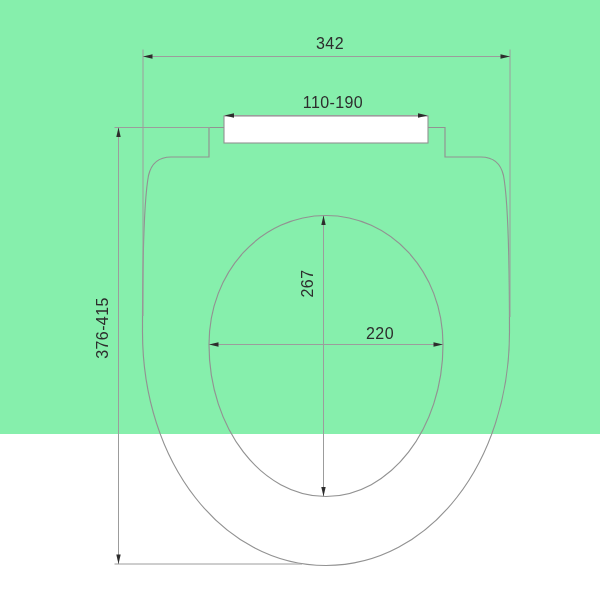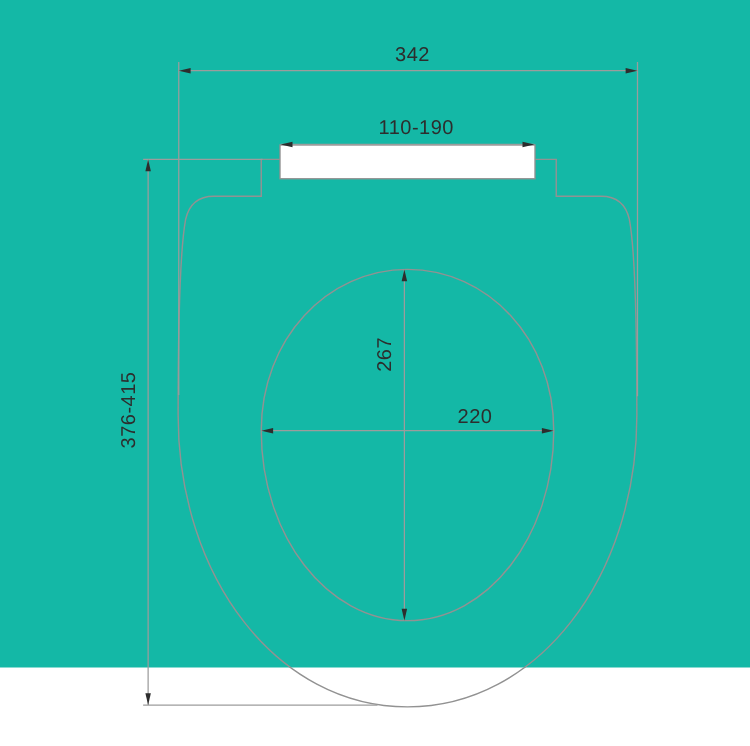--- a/index.html
+++ b/index.html
@@ -1,17 +1,17 @@
 <!DOCTYPE html>
 <html><head>
 <meta charset="utf-8">
 <style>
   html,body{margin:0;padding:0;background:#fff;}
   body{width:600px;height:597px;overflow:hidden;}
-  .canvas{width:600px;height:534px;background:#14b8a6;text-align:center;}
+  .canvas{width:600px;height:434px;background:#86efac;text-align:center;}
   svg{display:block;}
   .ln{stroke:#9c9c9c;stroke-width:1;fill:none;}
   .outline{stroke:#929292;stroke-width:1.15;fill:none;}
   .plate{stroke:#929292;stroke-width:1.1;fill:#ffffff;}
   .arrow{fill:#2d2d2d;stroke:none;}
   .dimtext{font-family:"Liberation Sans","DejaVu Sans",sans-serif;
            font-size:16px;fill:#2d2d2d;letter-spacing:0.4px;}
 </style>
 </head>
 <body>

